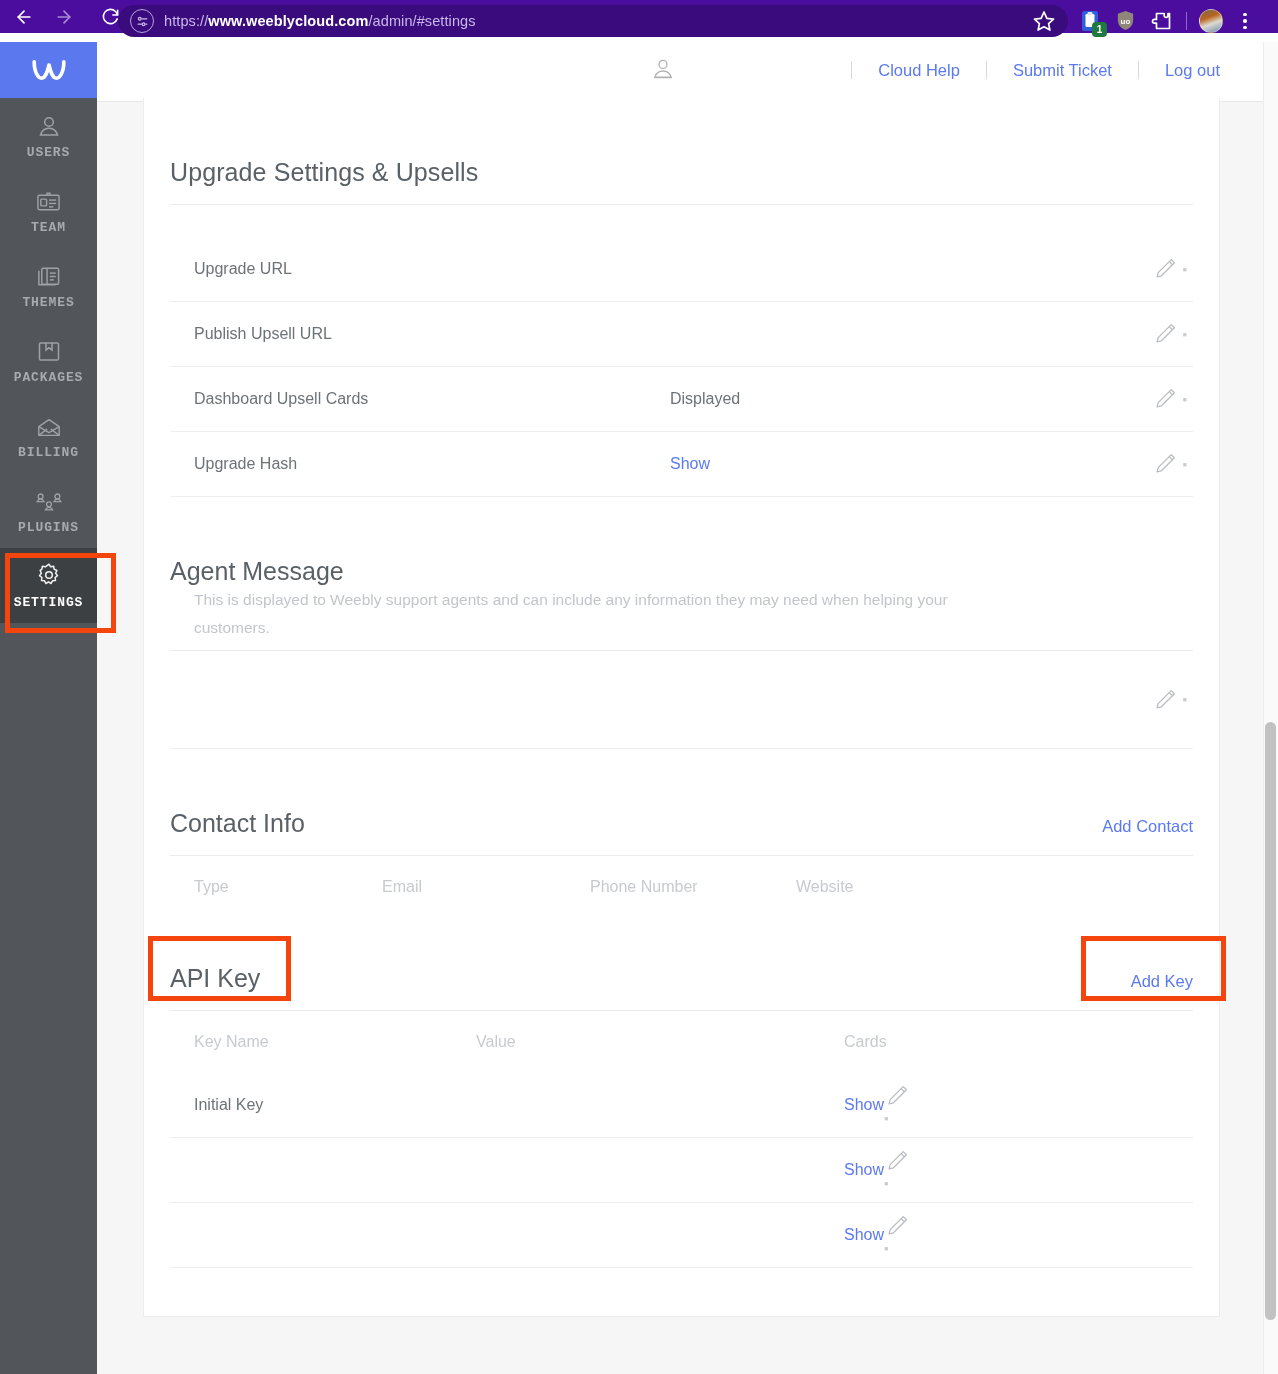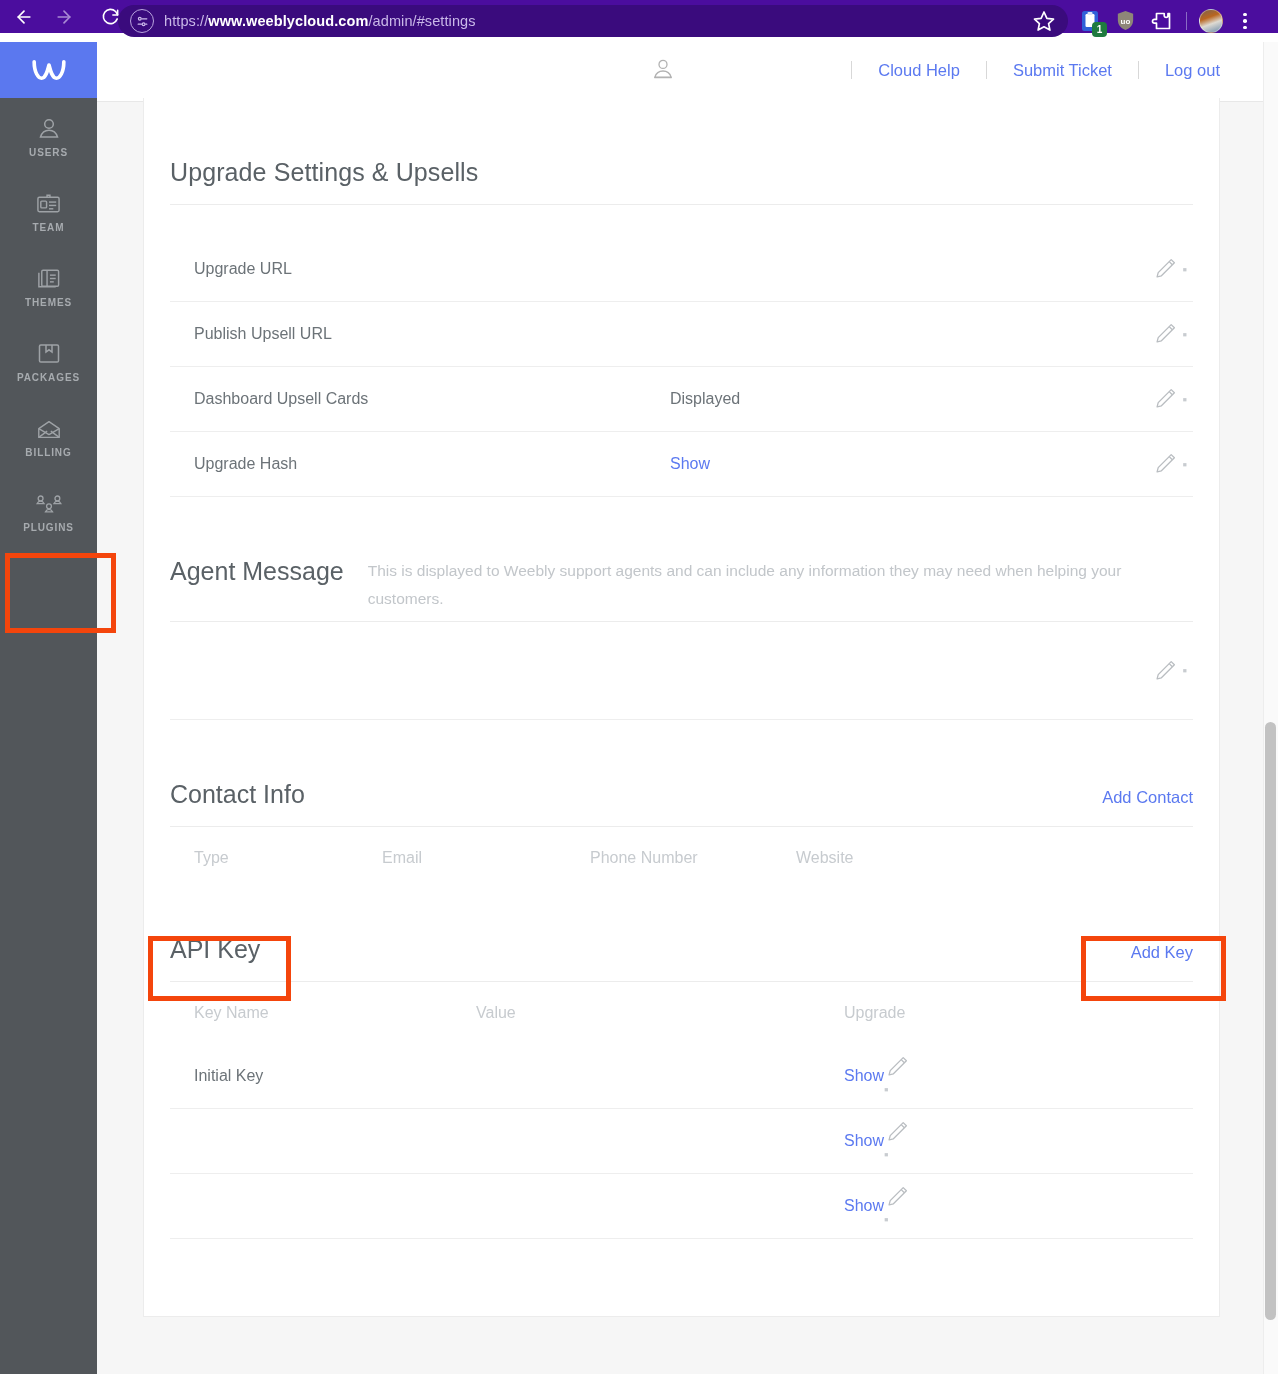--- a/index.html
+++ b/index.html
@@ -82,21 +82,21 @@
     width: 97px; height: 56px; background: #5b78ef;
     display: flex; align-items: center; justify-content: center;
   }
   .nav-item {
     width: 97px; height: 75px;
     display: flex; flex-direction: column; align-items: center; justify-content: center;
     gap: 7px; cursor: pointer;
   }
   .nav-item .ico { color: #9ea2a6; height: 26px; display: flex; align-items: flex-end; }
   .nav-item .lbl {
-    font-size: 10px; letter-spacing: .9px; color: #a7abaf; font-weight: 700;
+    font-size: 13px; letter-spacing: .9px; color: #a7abaf; font-weight: 700; font-family: Liberation Mono, monospace;
   }
   .nav-item.active { background: #3c4043; }
   .nav-item.active .ico { color: #f1f1f1; }
   .nav-item.active .lbl { color: #ffffff; }
 
   
   .topbar {
     position: absolute; left: 97px; top: 0; width: 1181px; height: 60px;
     background: #ffffff; border-bottom: 1px solid #e8e8e8;
     display: flex; align-items: center;
@@ -130,21 +130,21 @@
     display: flex; align-items: baseline; justify-content: space-between;
     padding-top: 60px;
   }
   .sec-title-row h2 { font-size: 25px; font-weight: 400; color: #5a6166; }
   .sec-title-row .action { color: #5b79f0; font-size: 16.5px; text-decoration: none; }
 
   .inline-desc {
     font-size: 15.5px; color: #c2c6ca; line-height: 28px; font-weight: 400;
     padding-left: 24px; max-width: 790px;
   }
-  .agent-head { display: flex; align-items: flex-start; padding-top: 60px; flex-wrap: wrap; }
+  .agent-head { display: flex; align-items: flex-start; padding-top: 60px; flex-wrap: wrap; flex-direction: column; }
   .agent-head h2 { font-size: 25px; font-weight: 400; color: #5a6166; white-space: nowrap; }
 
   .rule { height: 1px; background: #ececec; margin-top: 17px; }
   .rule-tight { height: 1px; background: #ececec; }
 
   .desc {
     font-size: 15.5px; color: #7d858b; padding-top: 22px; line-height: 22px;
   }
   .desc a { color: #5b79f0; text-decoration: none; }
 
@@ -351,20 +351,29 @@
             <circle cx="24" cy="4" r="2.6"></circle>
             <circle cx="15" cy="12.5" r="2.6"></circle>
             <path d="M2.2 9.6c.8-1.8 2.1-2.7 3.8-2.7s3 .9 3.8 2.7z"></path>
             <path d="M20.2 9.6c.8-1.8 2.1-2.7 3.8-2.7s3 .9 3.8 2.7z"></path>
             <path d="M11.2 18.4c.8-1.8 2.1-2.7 3.8-2.7s3 .9 3.8 2.7z"></path>
           </svg>
       </span>
       <span class="lbl">PLUGINS</span>
     </div>
 
+    <div class="nav-item active">
+      <span class="ico">
+        <svg width="26" height="26" viewBox="0 0 26 26" fill="none" stroke="currentColor" stroke-width="1.5" stroke-linejoin="round">
+            <circle cx="13" cy="13" r="3.3"></circle>
+            <path d="M13 2.2l1.6 2.6 3-.6.5 3 2.8 1.2-1.3 2.8 1.9 2.4-2.4 1.9.4 3-3 .3-1.4 2.7-2.6-1.6-2.6 1.6-1.4-2.7-3-.3.4-3-2.4-1.9 1.9-2.4-1.3-2.8L5.9 7.2l.5-3 3 .6z"></path>
+          </svg>
+      </span>
+      <span class="lbl">SETTINGS</span>
+    </div>
   </nav>
 
   <header class="topbar">
     <span class="topbar-user">
       <svg width="20" height="22" viewBox="0 0 20 22" fill="none" stroke="currentColor" stroke-width="1.3">
           <circle cx="10" cy="6.4" r="4"></circle>
           <path d="M1.8 19.2c1.3-4.2 4.5-6.2 8.2-6.2s6.9 2 8.2 6.2z"></path>
           <line x1="1.3" y1="19.6" x2="18.7" y2="19.6"></line>
         </svg>
     </span>
@@ -472,21 +481,21 @@
 
       <section>
         <div class="sec-title-row" style="padding-top:16px;">
           <h2>API Key</h2>
           <a class="action" href="#">Add Key</a>
         </div>
         <div class="rule"></div>
         <div class="thead">
           <span class="th th-keyname">Key Name</span>
           <span class="th th-value">Value</span>
-          <span class="th th-secret">Upgrade</span>
+          <span class="th th-secret">Cards</span>
         </div>
 
         <div class="krow">
           <span class="c-name">Initial Key</span>
           <span class="c-value"></span>
           <span class="c-secret"><a href="#">Show</a></span>
           <span class="pencil">
             <svg width="26" height="26" viewBox="0 0 26 26" fill="none" stroke="currentColor" stroke-width="1.3" stroke-linejoin="round">
                 <path d="M19.2 3.6l3.2 3.2-13 13-4.3 1.1 1.1-4.3z"></path>
                 <line x1="17.2" y1="5.6" x2="20.4" y2="8.8"></line>

